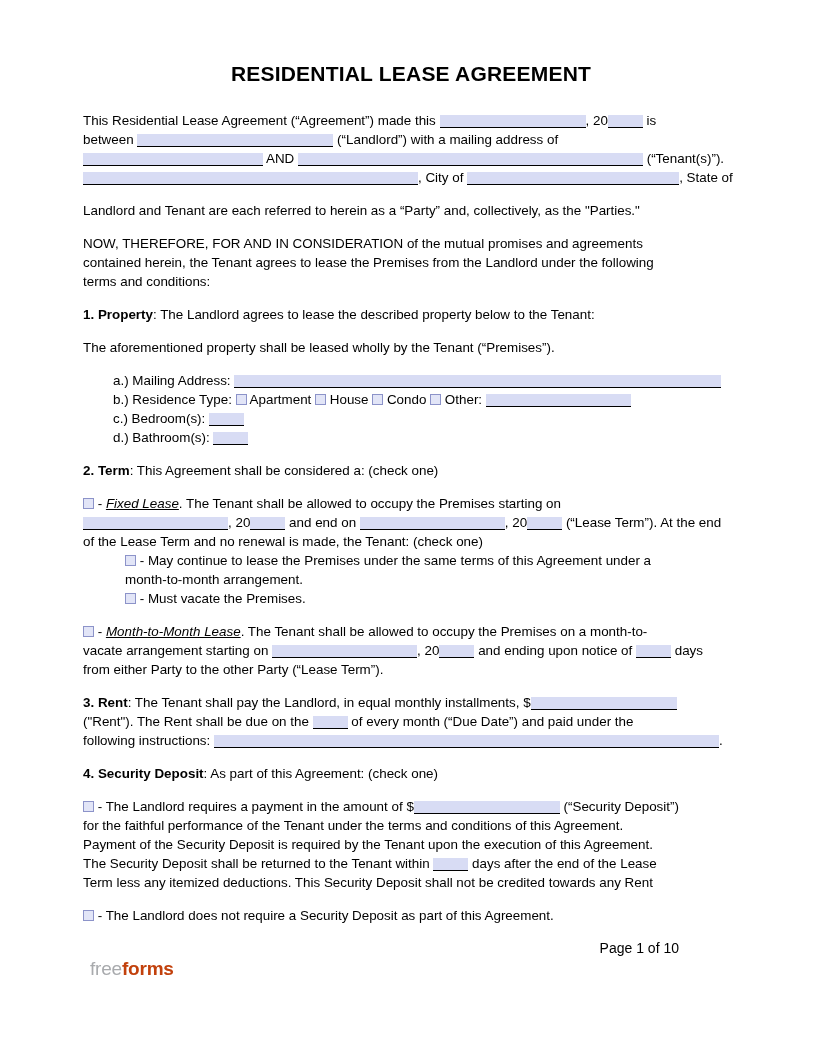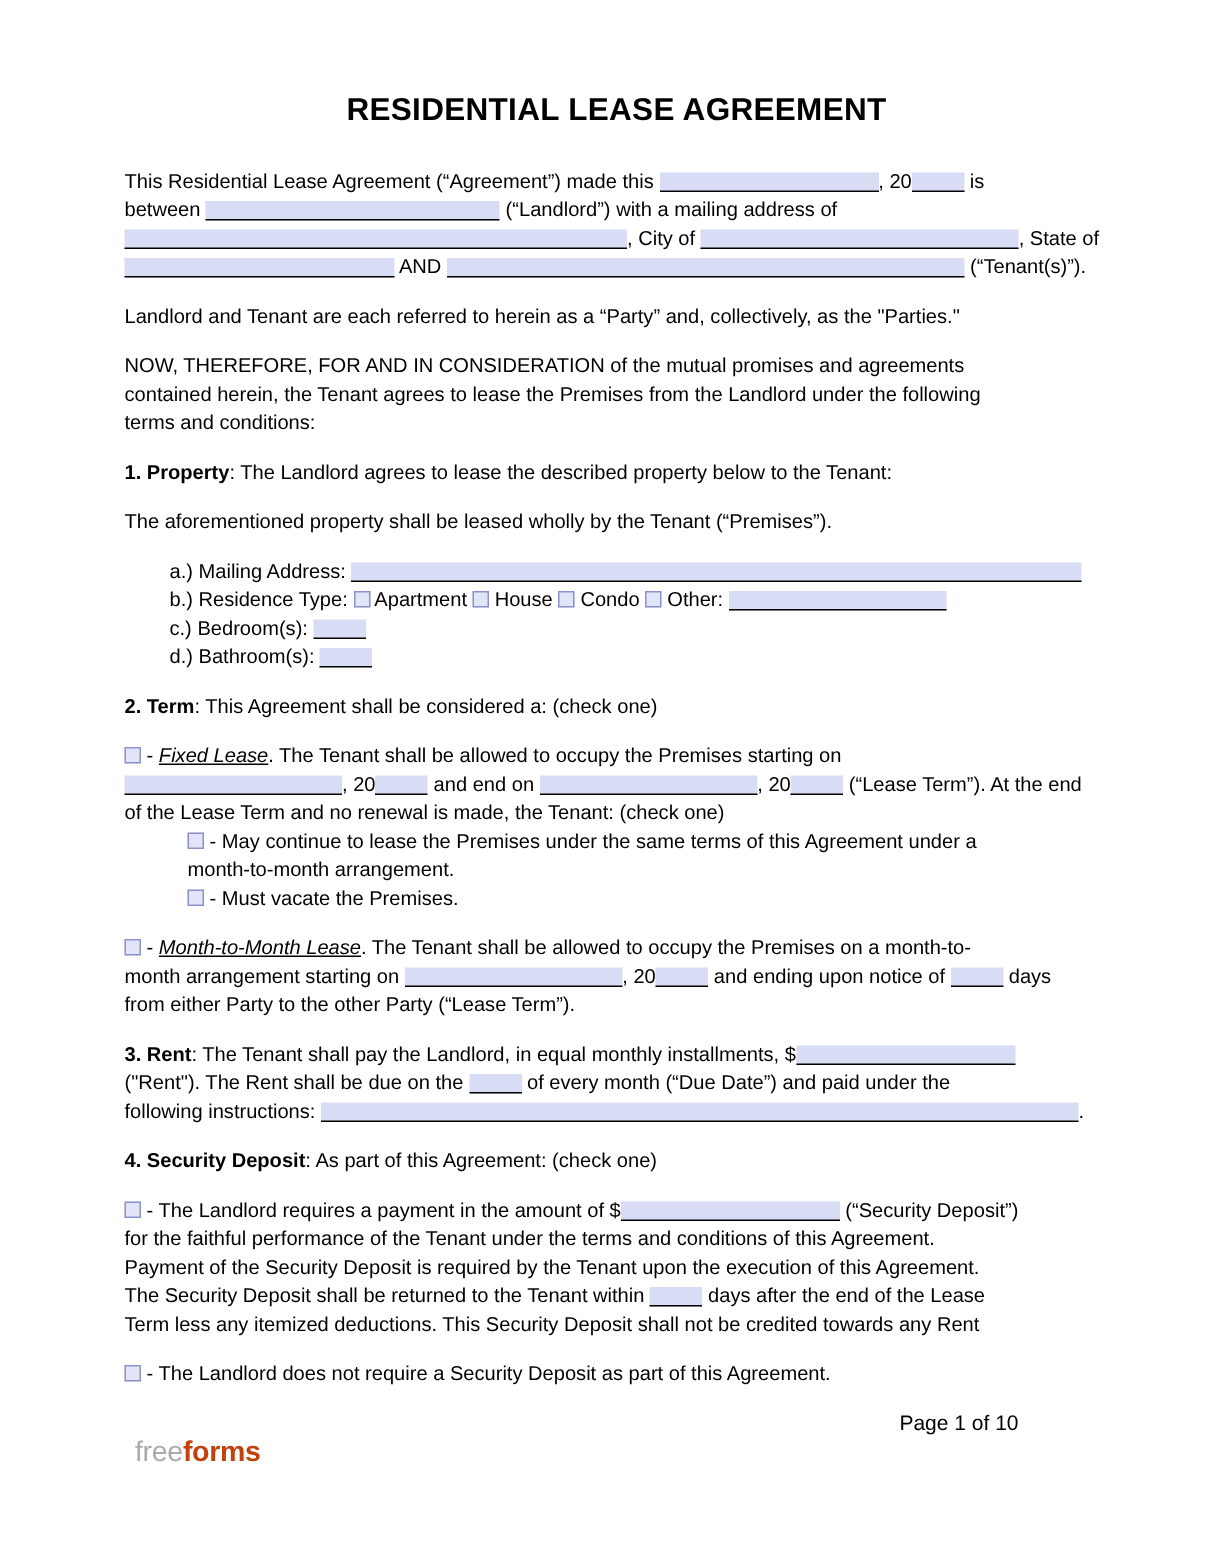--- a/index.html
+++ b/index.html
@@ -66,22 +66,22 @@
 </head>
 <body>
 
 <div class="page">
   <div class="content">
     <div class="doc-title">RESIDENTIAL LEASE AGREEMENT</div>
     <div id="doc">
         <div class="block">
           <div class="line"><span>This Residential Lease Agreement (“Agreement”) made this </span><span class="blank" style="width: 146px;"></span><span>, 20</span><span class="blank" style="width: 35px;"></span><span> is</span></div>
           <div class="line"><span>between </span><span class="blank" style="width: 196px;"></span><span> (“Landlord”) with a mailing address of</span></div>
+          <div class="line"><span class="blank" style="width: 180px;"></span><span> AND </span><span class="blank" style="width: 345px;"></span><span> (“Tenant(s)”).</span></div>
           <div class="line"><span class="blank" style="width: 335px;"></span><span>, City of </span><span class="blank" style="width: 212px;"></span><span>, State of</span></div>
-          <div class="line"><span class="blank" style="width: 180px;"></span><span> AND </span><span class="blank" style="width: 345px;"></span><span> (“Tenant(s)”).</span></div>
         </div>
         <div class="block">
           <div class="line"><span>Landlord and Tenant are each referred to herein as a “Party” and, collectively, as the "Parties."</span></div>
         </div>
         <div class="block">
           <div class="line"><span>NOW, THEREFORE, FOR AND IN CONSIDERATION of the mutual promises and agreements</span></div>
           <div class="line"><span>contained herein, the Tenant agrees to lease the Premises from the Landlord under the following</span></div>
           <div class="line"><span>terms and conditions:</span></div>
         </div>
         <div class="block">
@@ -102,21 +102,21 @@
         <div class="block">
           <div class="line"><span class="checkbox"></span><span> - </span><span class="iu">Fixed Lease</span><span>. The Tenant shall be allowed to occupy the Premises starting on</span></div>
           <div class="line"><span class="blank" style="width: 145px;"></span><span>, 20</span><span class="blank" style="width: 35px;"></span><span> and end on </span><span class="blank" style="width: 145px;"></span><span>, 20</span><span class="blank" style="width: 35px;"></span><span> (“Lease Term”). At the end</span></div>
           <div class="line"><span>of the Lease Term and no renewal is made, the Tenant: (check one)</span></div>
           <div class="line" style="padding-left: 42px;"><span class="checkbox"></span><span> - May continue to lease the Premises under the same terms of this Agreement under a</span></div>
           <div class="line" style="padding-left: 42px;"><span>month-to-month arrangement.</span></div>
           <div class="line" style="padding-left: 42px;"><span class="checkbox"></span><span> - Must vacate the Premises.</span></div>
         </div>
         <div class="block">
           <div class="line"><span class="checkbox"></span><span> - </span><span class="iu">Month-to-Month Lease</span><span>. The Tenant shall be allowed to occupy the Premises on a month-to-</span></div>
-          <div class="line"><span>month arrangement starting on </span><span class="blank" style="width: 145px;"></span><span>, 20</span><span class="blank" style="width: 35px;"></span><span> and ending upon notice of </span><span class="blank" style="width: 35px;"></span><span> days</span></div>
+          <div class="line"><span>vacate arrangement starting on </span><span class="blank" style="width: 145px;"></span><span>, 20</span><span class="blank" style="width: 35px;"></span><span> and ending upon notice of </span><span class="blank" style="width: 35px;"></span><span> days</span></div>
           <div class="line"><span>from either Party to the other Party (“Lease Term”).</span></div>
         </div>
         <div class="block">
           <div class="line"><span class="b">3. Rent</span><span>: The Tenant shall pay the Landlord, in equal monthly installments, $</span><span class="blank" style="width: 146px;"></span></div>
           <div class="line"><span>("Rent"). The Rent shall be due on the </span><span class="blank" style="width: 35px;"></span><span> of every month (“Due Date”) and paid under the</span></div>
           <div class="line"><span>following instructions: </span><span class="blank" style="width: 505px;"></span><span>.</span></div>
         </div>
         <div class="block">
           <div class="line"><span class="b">4. Security Deposit</span><span>: As part of this Agreement: (check one)</span></div>
         </div>

